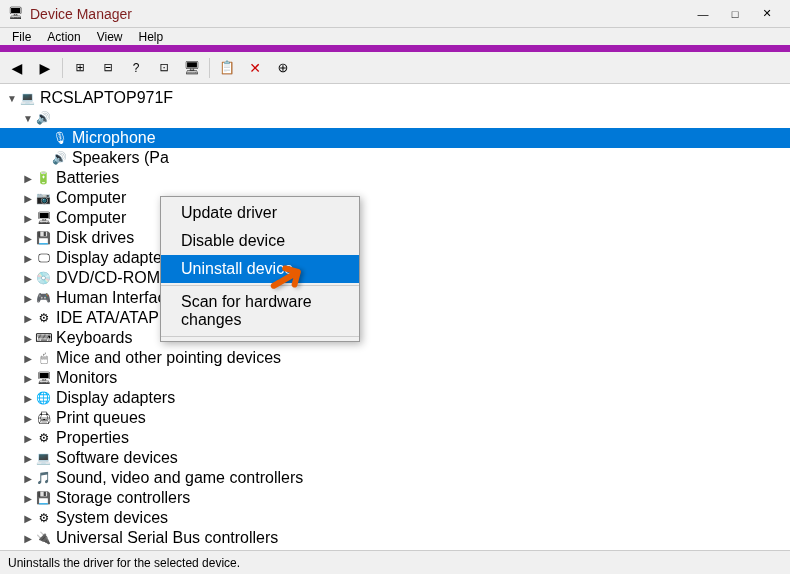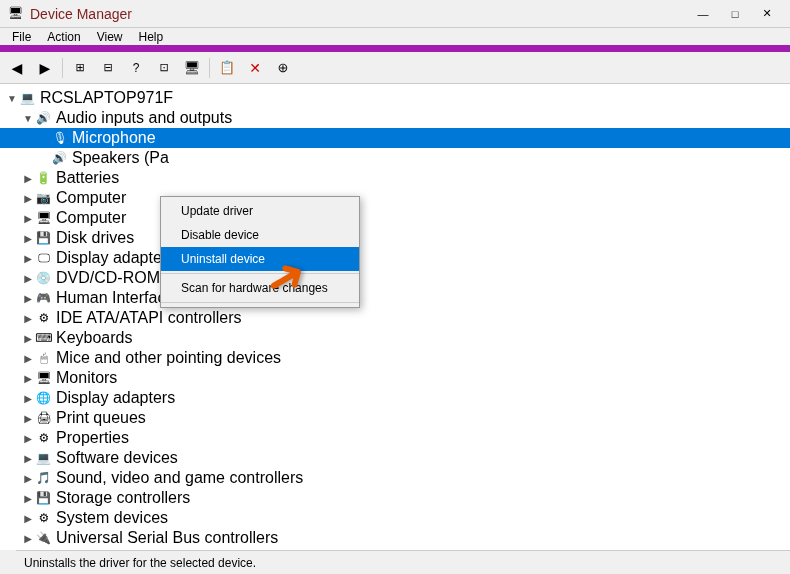--- a/index.html
+++ b/index.html
@@ -166,21 +166,21 @@
       width: 200px;
       background: #f0f0f0;
       border: 1px solid #999;
       box-shadow: 2px 2px 8px rgba(0,0,0,0.3);
       z-index: 100;
       padding: 2px 0;
     }
     .ctx-item {
       padding: 5px 20px;
       cursor: pointer;
-      font-size: 12px;
+      font-size: 16px;
       color: #000;
     }
     .ctx-item.highlighted {
       background: #0078d7;
       color: #fff;
     }
     .ctx-sep {
       height: 1px;
       background: #ccc;
       margin: 2px 0;
@@ -206,21 +206,20 @@
       left: 0;
       right: 0;
       height: 24px;
       background: #f0f0f0;
       border-top: 1px solid #ccc;
       display: flex;
       align-items: center;
       padding: 0 8px;
       font-size: 12px;
       color: #000;
-      margin-left: 16px;
     }
   </style>
 </head>
 <body>
 
 <div class="title-bar">
   <span class="title-bar-icon">🖥</span>
   <span class="title-bar-text">Device Manager</span>
   <div class="title-bar-controls">
     <button class="title-btn">—</button>
@@ -259,21 +258,20 @@
 
     <div class="tree-item" style="padding-left:4px;">
       <span class="tree-arrow">▼</span>
       <span class="tree-icon">💻</span>
       <span class="tree-label">RCSLAPTOP971F</span>
     </div>
 
     <div class="tree-item" style="padding-left:20px;">
       <span class="tree-arrow">▼</span>
       <span class="tree-icon">🔊</span>
-      <span class="tree-label">Audio inputs and outputs</span>
     </div>
 
     <div class="tree-item selected" style="padding-left:36px;">
       <span class="tree-arrow" style="color:#fff;"> </span>
       <span class="tree-icon">🎙</span>
       <span class="tree-label">Microphone</span>
     </div>
 
     <div class="tree-item" style="padding-left:36px;">
       <span class="tree-arrow"> </span>

